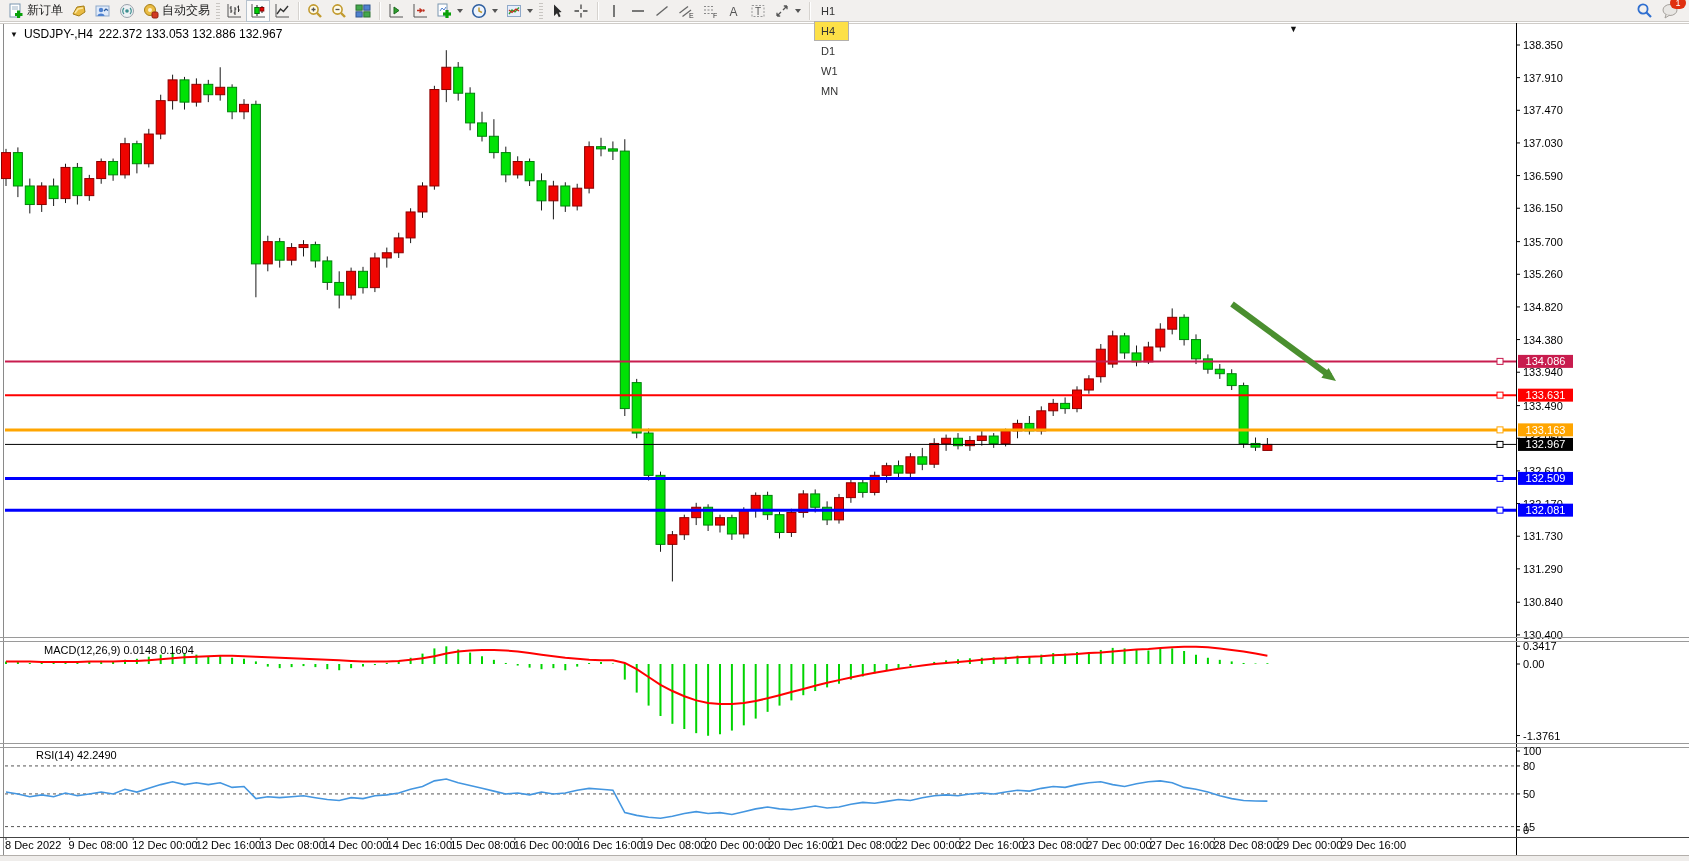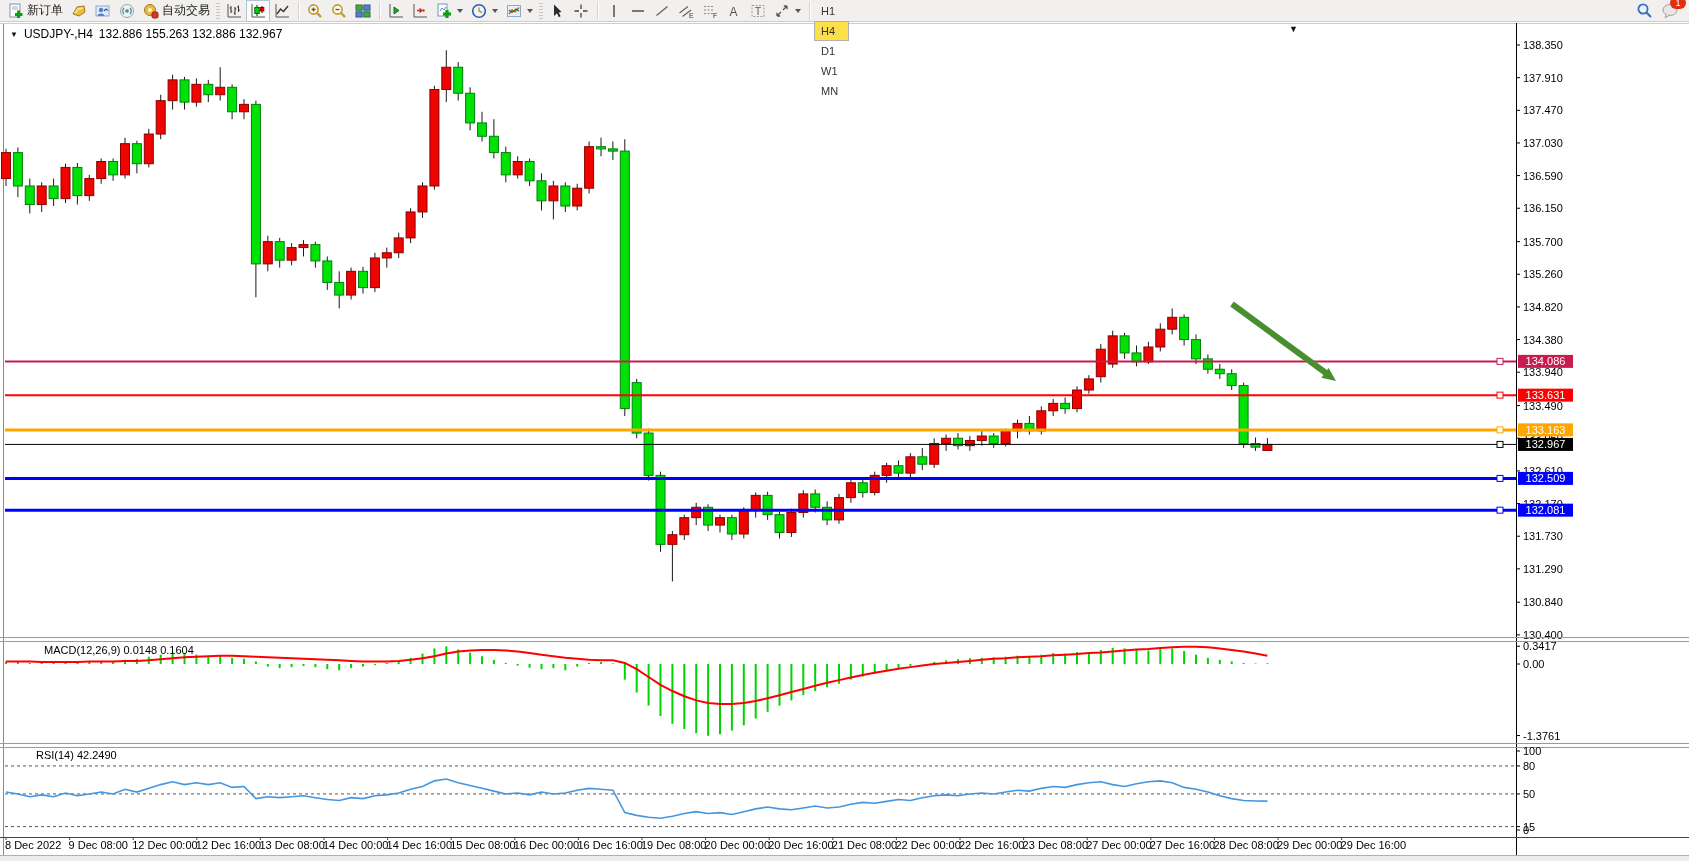--- a/index.html
+++ b/index.html
@@ -295,21 +295,21 @@
             </svg>
           </span>
         <span class="badge">1</span>
       </div>
     </div>
   </div>
 
   <div class="ovl" id="chart-title">
     <span class="tri">▼</span>
     <span>USDJPY-,H4</span>
-    <span>132.886 155.263 132.886 132.967</span>
+    <span>222.372 133.053 132.886 132.967</span>
   </div>
   <div class="ovl" id="menu-marker">▼</div>
   <div class="ovl indlbl" id="macd-label">MACD(12,26,9) 0.0148 0.1604</div>
   <div class="ovl indlbl" id="rsi-label">RSI(14) 42.2490</div>
 
   <svg id="plot" width="1689" height="861" viewBox="0 0 1689 861" style="position:absolute;left:0;top:0;z-index:1;">
       <rect x="0" y="23" width="1689" height="838" fill="#ffffff"></rect>
       <line x1="3.5" y1="23" x2="3.5" y2="861" stroke="#8a8a8a"></line>
       <line x1="0" y1="23.5" x2="1689" y2="23.5" stroke="#cfccc8"></line>
       <g>

